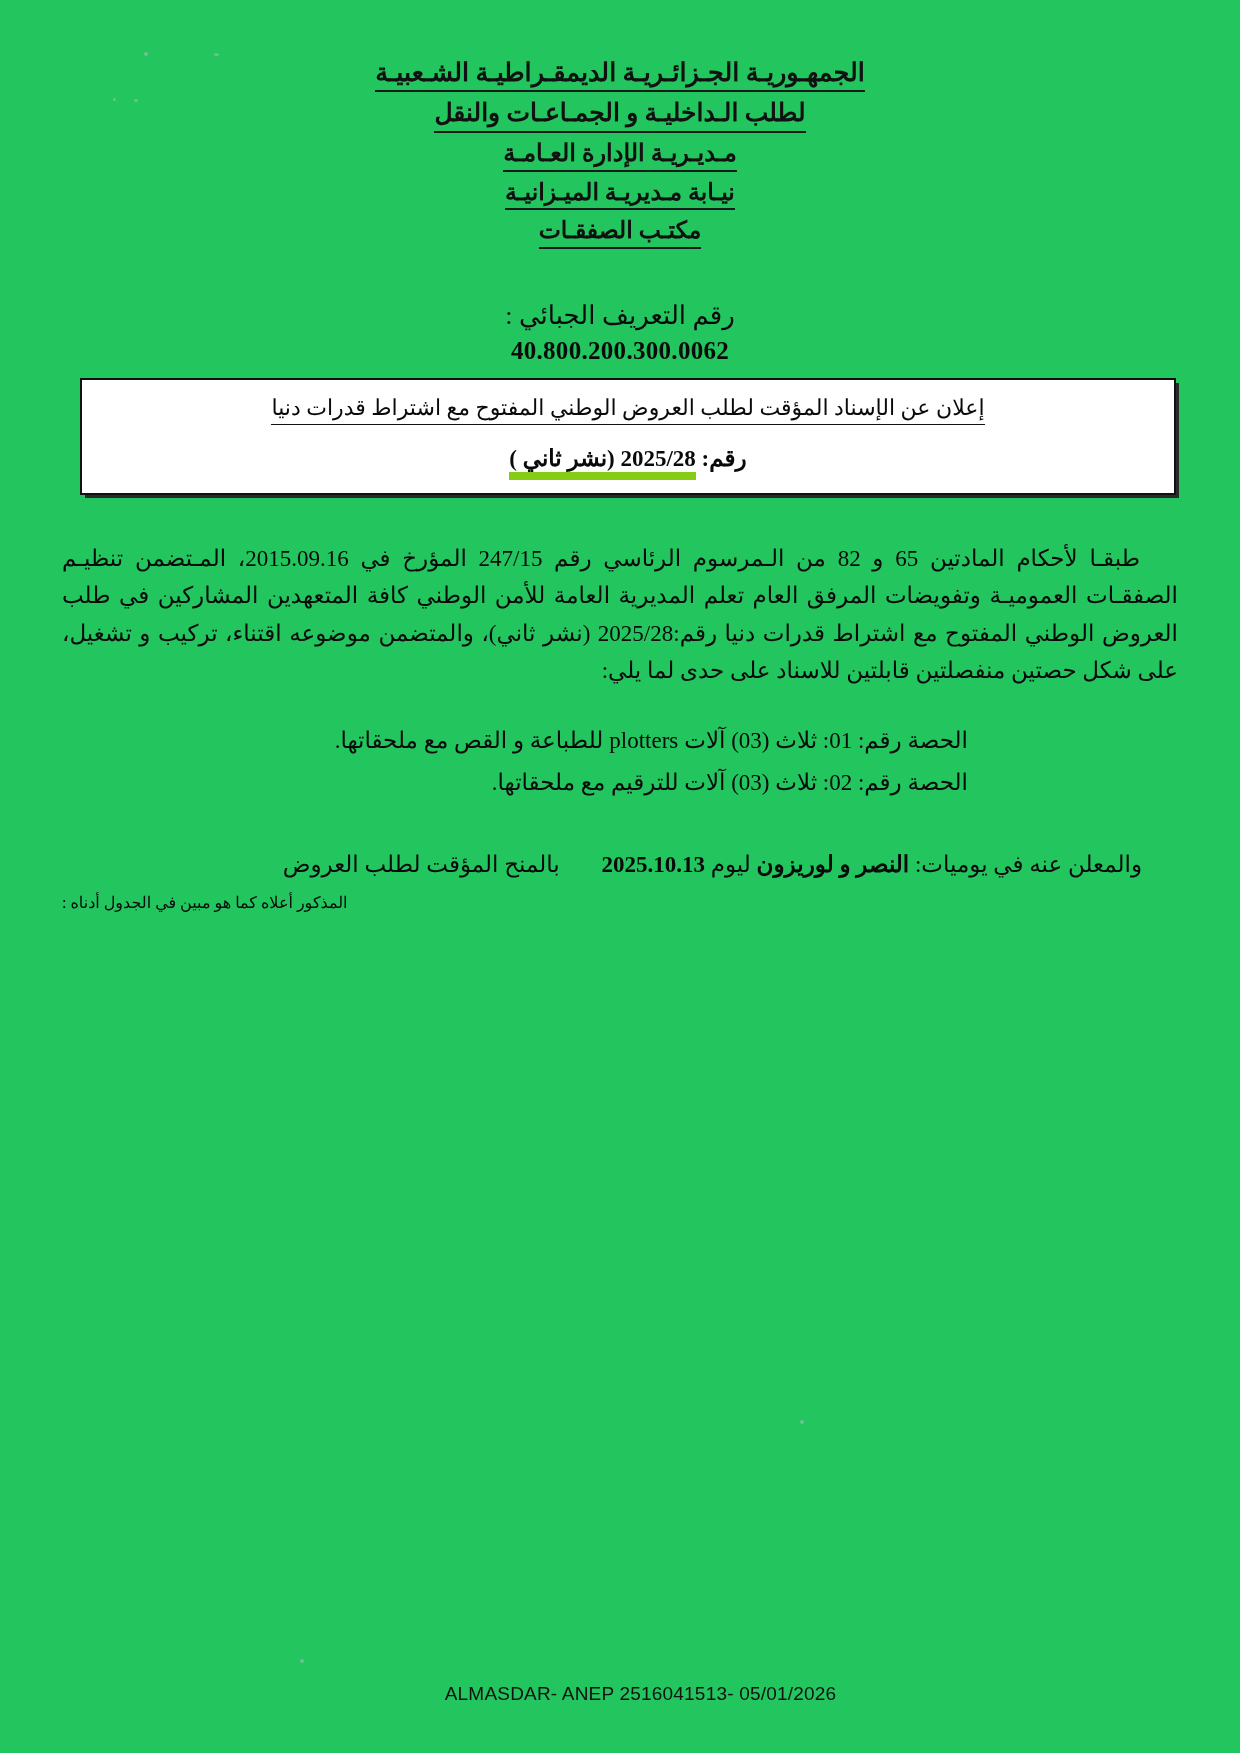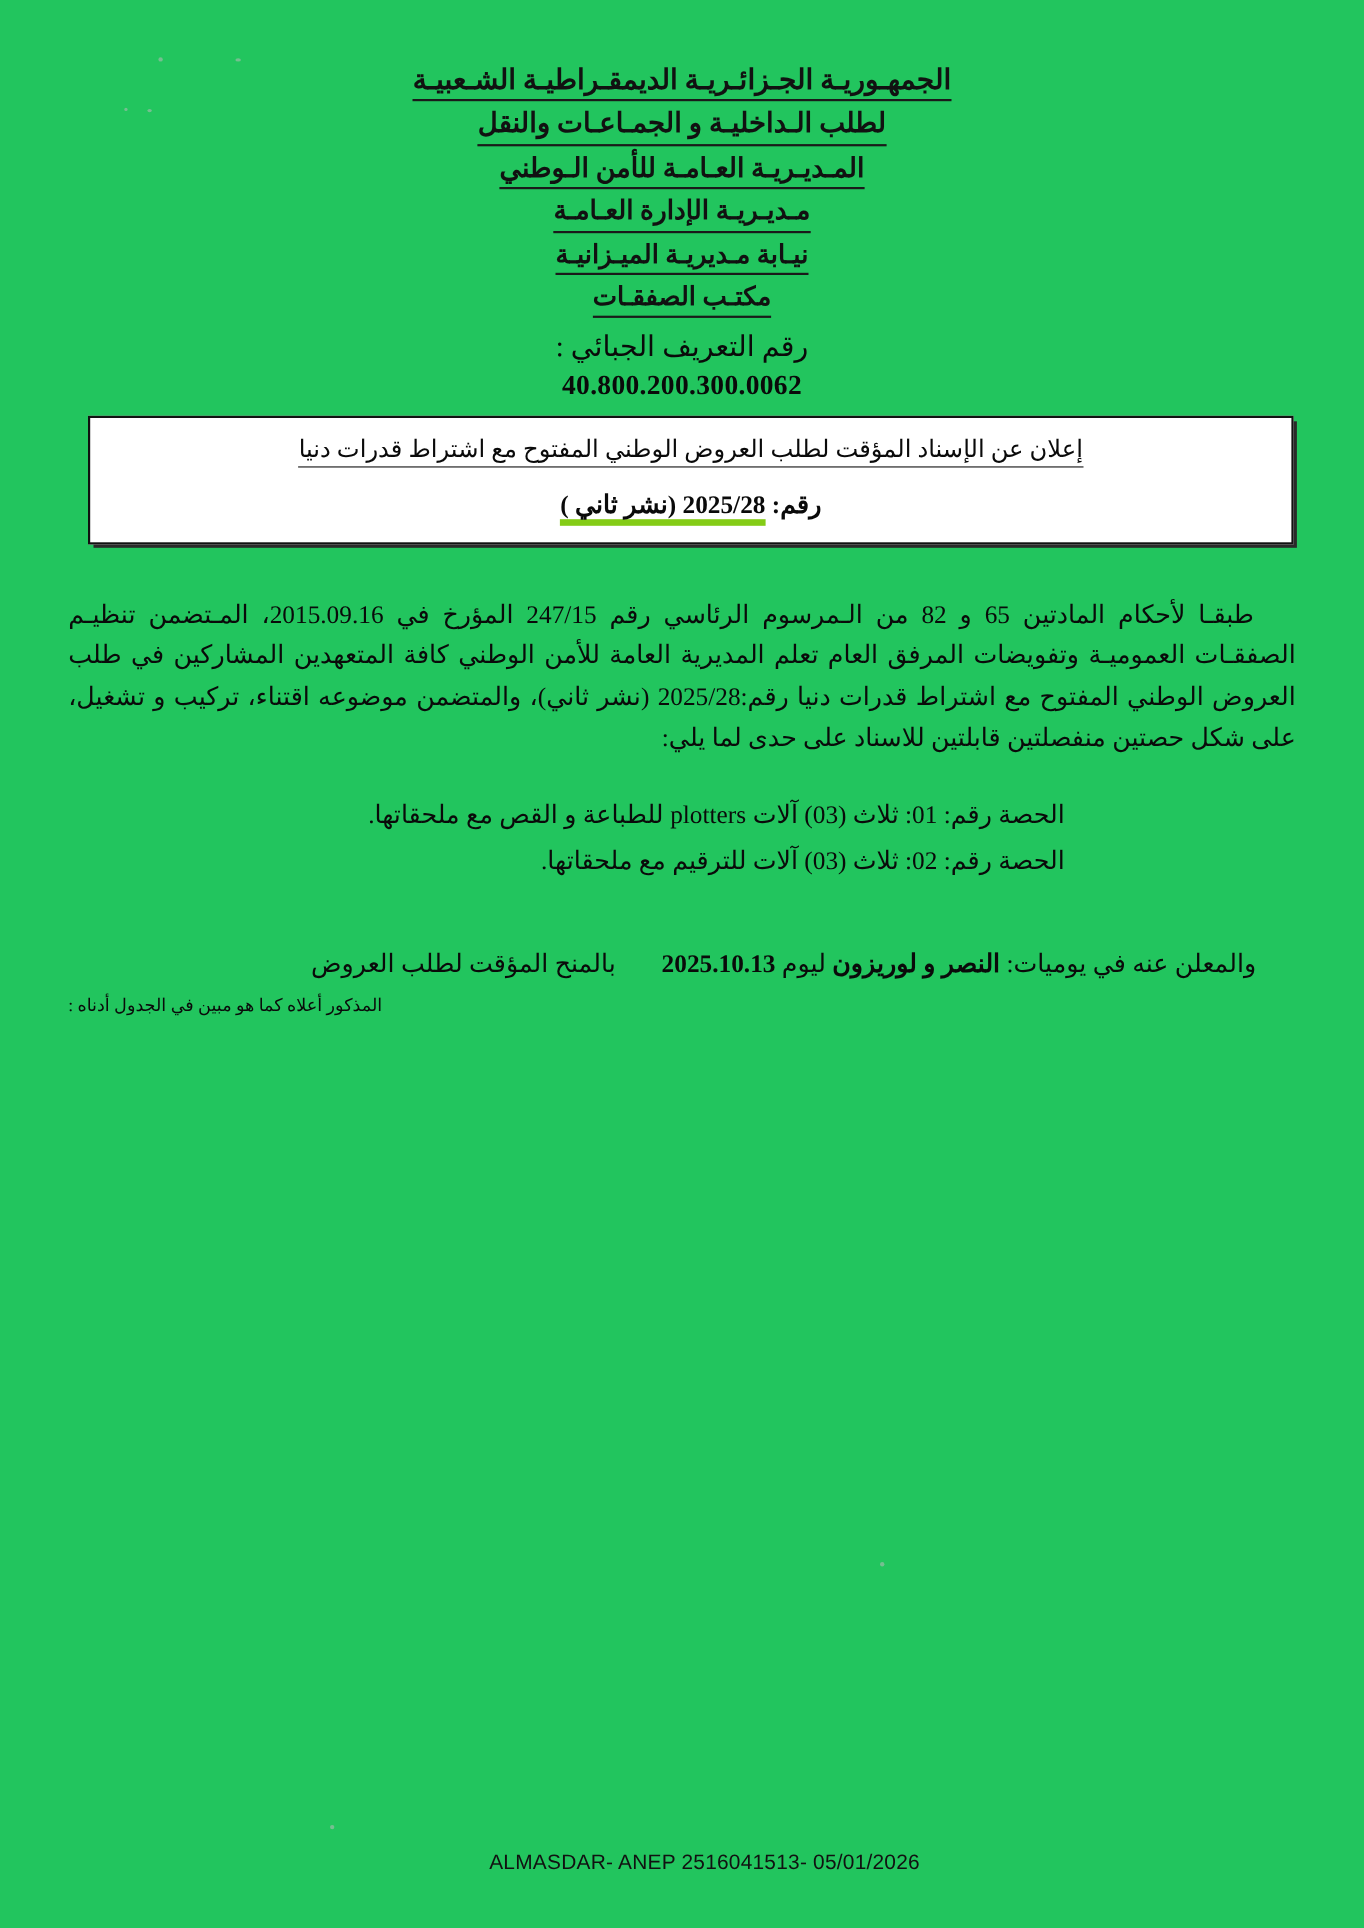--- a/index.html
+++ b/index.html
@@ -105,21 +105,21 @@
     line-height: 1.25;
   }
   .title-line-2 {
     font-size: 23px;
     font-weight: 700;
     letter-spacing: .2px;
     display: inline-block;
     line-height: 1.25;
   }
   .title-line-2 .ul {
-    border-bottom: 6px solid #84cc16;
+    border-bottom: 8px solid #84cc16;
     padding-bottom: 1px;
   }
 
   
   .body-wrap {
     position: absolute;
     top: 540px;
     right: 62px;
     left: 62px;
   }
@@ -145,21 +145,21 @@
     padding-right: 210px;
   }
   .lot-latin {
     font-family: "Liberation Serif", "DejaVu Serif", serif;
     direction: ltr;
     display: inline-block;
     padding: 0 6px;
   }
 
   .closing {
-    margin-top: 58px;
+    margin-top: 46px;
   }
   p.closing-p {
     margin: 0 0 6px 0;
     font-size: 23px;
     line-height: 1.62;
     text-align: justify;
     text-align-last: right;
     text-indent: 36px;
   }
   p.closing-p2 {
@@ -197,21 +197,20 @@
   <span class="speck" style="top:52px;left:144px;width:4px;height:4px;"></span>
   <span class="speck" style="top:53px;left:214px;width:5px;height:3px;"></span>
   <span class="speck" style="top:98px;left:113px;width:3px;height:3px;"></span>
   <span class="speck" style="top:99px;left:134px;width:4px;height:3px;"></span>
   <span class="speck" style="top:1420px;left:800px;width:4px;height:4px;"></span>
   <span class="speck" style="top:1659px;left:300px;width:4px;height:4px;"></span>
 
   <div class="letterhead">
     <span class="lh-line lh-1">الجمهـوريـة الجـزائـريـة الديمقـراطيـة الشـعبيـة</span>
     <span class="lh-line lh-2">لطلب الـداخليـة و الجمـاعـات والنقل</span>
-    <span class="lh-line lh-3">المـديـريـة العـامـة للأمن الـوطني</span>
     <span class="lh-line lh-4">مـديـريـة الإدارة العـامـة</span>
     <span class="lh-line lh-5">نيـابة مـديريـة الميـزانيـة</span>
     <span class="lh-line lh-6">مكتـب الصفقـات</span>
   </div>
 
   <div class="taxblock">
     <div class="tax-label">رقم التعريف الجبائي :</div>
     <div class="tax-number">40.800.200.300.0062</div>
   </div>
 

